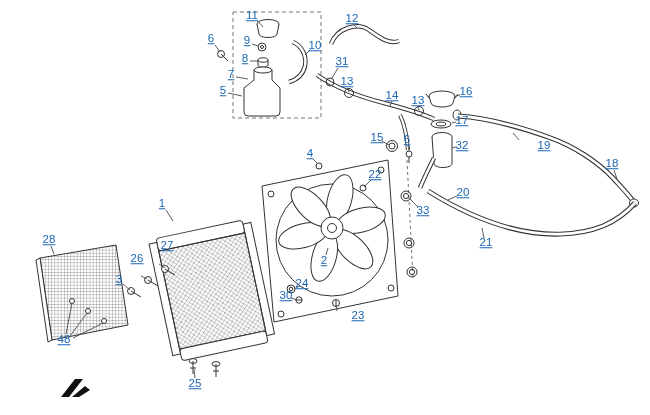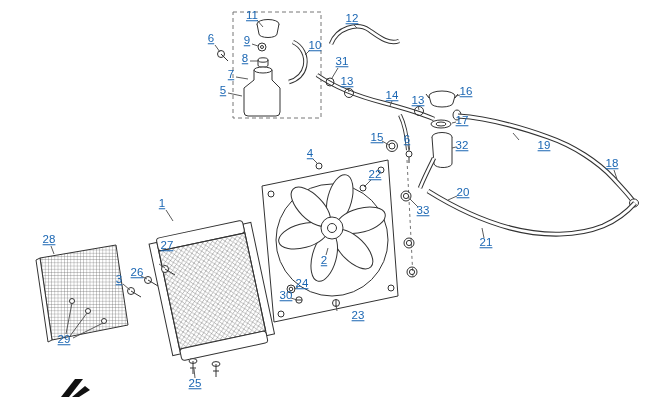--- a/index.html
+++ b/index.html
@@ -247,21 +247,21 @@
       <span class="callout" style="left: 310px; top: 154px;">4</span>
       <span class="callout" style="left: 612px; top: 164px;">18</span>
       <span class="callout" style="left: 375px; top: 175px;">22</span>
       <span class="callout" style="left: 463px; top: 193px;">20</span>
       <span class="callout" style="left: 162px; top: 204px;">1</span>
       <span class="callout" style="left: 423px; top: 211px; text-decoration: underline;">33</span>
       <span class="callout" style="left: 324px; top: 261px;">2</span>
       <span class="callout" style="left: 486px; top: 243px;">21</span>
       <span class="callout" style="left: 49px; top: 240px;">28</span>
       <span class="callout" style="left: 155px; top: 246px; margin-left: 12px;">27</span>
-      <span class="callout" style="left: 137px; top: 273px; text-decoration: underline;">26</span>
+      <span class="callout" style="left: 137px; top: 259px; text-decoration: underline;">26</span>
       <span class="callout" style="left: 119px; top: 280px;">3</span>
       <span class="callout" style="left: 302px; top: 284px;">24</span>
       <span class="callout" style="left: 286px; top: 296px;">30</span>
       <span class="callout" style="left: 358px; top: 316px;">23</span>
-      <span class="callout" style="left: 64px; top: 340px;">29</span>
+      <span class="callout" style="left: 64px; top: 340px;">48</span>
       <span class="callout" style="left: 195px; top: 384px;">25</span>
     </div>
 </div>
 
 </body></html>

